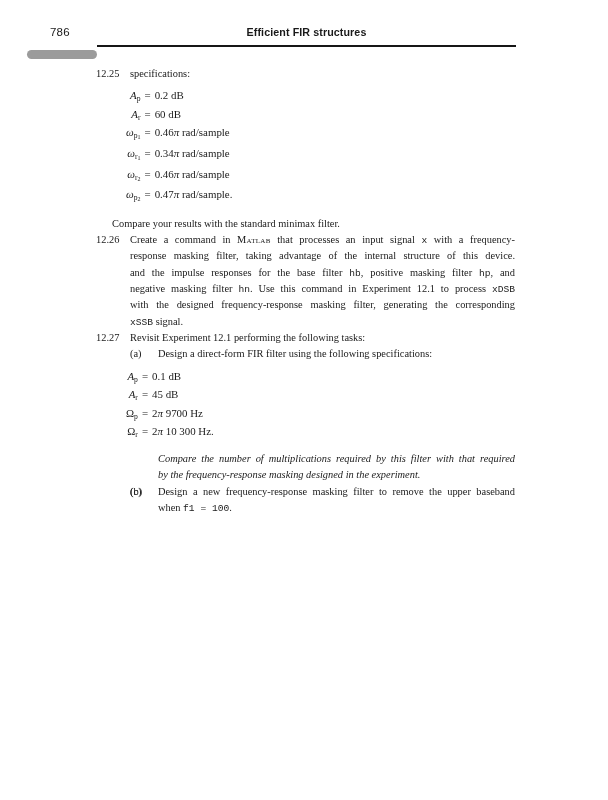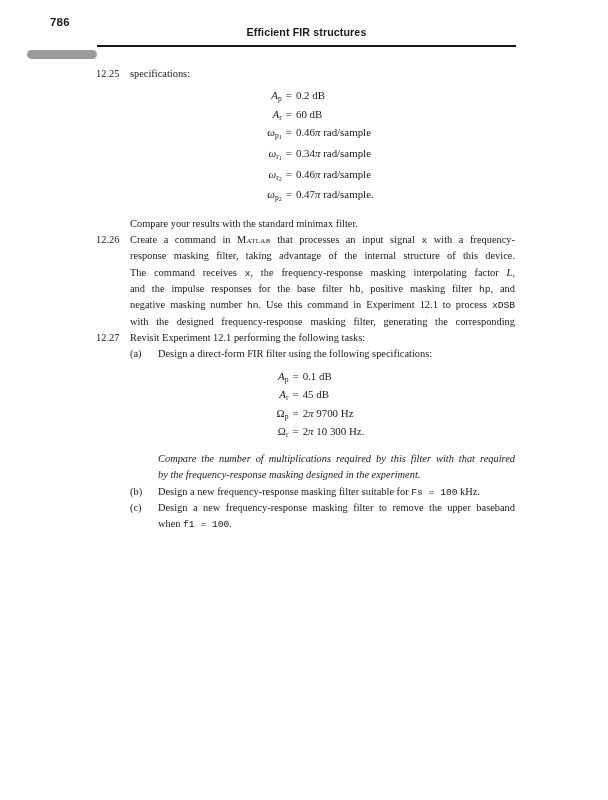--- a/index.html
+++ b/index.html
@@ -6,23 +6,23 @@
   .page{
     position:relative;
     width:608px;height:800px;
     background:#ffffff;
     font-family:"Liberation Serif", serif;
     color:#1a1a1a;
     overflow:hidden;
   }
   
   .pagenum{
-    position:absolute;left:50px;top:16px;
+    position:absolute;left:50px;top:26px;
     font-family:"Liberation Sans", sans-serif;
-    font-weight:700;font-size:11.5px;letter-spacing:0.2px;
+    font-weight:400;font-size:11.5px;letter-spacing:0.2px;
   }
   .headtitle{
     position:absolute;left:97px;top:26px;width:419px;
     text-align:center;
     font-family:"Liberation Sans", sans-serif;
     font-weight:700;font-size:11.5px;
     transform:scaleX(0.93);transform-origin:center;
     letter-spacing:0.1px;
   }
   .rule{
@@ -36,27 +36,27 @@
   
   .body{
     position:absolute;left:96px;top:66px;width:419px;
     font-size:10.4px;line-height:16.3px;
   }
   .block{margin:0;}
   .item{position:relative;padding-left:34px;}
   .ilabel{position:absolute;left:0;top:0;}
   .subitem{position:relative;padding-left:62px;}
   .slabel{position:absolute;left:34px;top:0;}
-  .para.p-text{margin-left:34px;}
+  .para.p-text{margin-left:16px;}
   .para.p-sub{margin-left:62px;font-style:italic;}
   .line{height:16.3px;overflow:hidden;text-align:left;}
   .line.just{text-align:justify;text-align-last:justify;}
   
   .eqblock{
-    display:flex;justify-content:center;
+    display:flex;justify-content:flex-start;
     margin:6px 0 8px;padding-left:30px;
   }
   .eqgrid{
     display:grid;grid-template-columns:max-content max-content max-content;
     column-gap:0;line-height:15.6px;font-size:10.9px;
   }
   .eq-lhs{justify-self:end;text-align:right;}
   .eq-sign{padding:0 4px;}
   .eq-rhs{justify-self:start;text-align:left;}
   
@@ -105,24 +105,24 @@
         </div>
       </div>
       <div class="block para p-text">
         <div class="line"><span class="seg-rm">Compare your results with the standard minimax filter.</span></div>
       </div>
       <div class="block item">
         <span class="ilabel">12.26</span>
         <div class="itext">
           <div class="line just"><span class="seg-rm">Create a command in </span><span class="seg-sc">Matlab</span><span class="seg-rm"> that processes an input signal </span><span class="seg-tt">x</span><span class="seg-rm"> with a frequency-</span></div>
           <div class="line just"><span class="seg-rm">response masking filter, taking advantage of the internal structure of this device.</span></div>
-          <div class="line just"><span class="seg-rm">The command receives </span><span class="seg-tt">x</span><span class="seg-rm">, the frequency-response masking interpolating factor </span><span class="seg-it">L</span><span class="seg-rm">,</span></div>
           <div class="line just"><span class="seg-rm">and the impulse responses for the base filter </span><span class="seg-tt">hb</span><span class="seg-rm">, positive masking filter </span><span class="seg-tt">hp</span><span class="seg-rm">, and</span></div>
-          <div class="line just"><span class="seg-rm">negative masking number </span><span class="seg-tt">hn</span><span class="seg-rm">. Use this command in Experiment 12.1 to process </span><span class="seg-tt">xDSB</span></div>
+          <div class="line just"><span class="seg-rm">negative masking filter </span><span class="seg-tt">hn</span><span class="seg-rm">. Use this command in Experiment 12.1 to process </span><span class="seg-tt">xDSB</span></div>
           <div class="line just"><span class="seg-rm">with the designed frequency-response masking filter, generating the corresponding</span></div>
+          <div class="line"><span class="seg-tt">xSSB</span><span class="seg-rm"> signal.</span></div>
         </div>
       </div>
       <div class="block item">
         <span class="ilabel">12.27</span>
         <div class="itext">
           <div class="line"><span class="seg-rm">Revisit Experiment 12.1 performing the following tasks:</span></div>
         </div>
       </div>
       <div class="block subitem">
         <span class="slabel">(a)</span>
@@ -145,23 +145,20 @@
           <div class="eq-sign">=</div>
           <div class="eq-rhs"><span class="seg-rm">2</span><span class="seg-it">π</span><span class="seg-rm"> 10 300 Hz.</span></div>
         </div>
       </div>
       <div class="block para p-sub">
         <div class="line just"><span class="seg-rm">Compare the number of multiplications required by this filter with that required</span></div>
         <div class="line"><span class="seg-rm">by the frequency-response masking designed in the experiment.</span></div>
       </div>
       <div class="block subitem">
         <span class="slabel">(b)</span>
-        <div class="itext">
-          <div class="line"><span class="seg-rm">Design a new frequency-response masking filter suitable for </span><span class="seg-tt">Fs = 100</span><span class="seg-rm"> kHz.</span></div>
-        </div>
       </div>
       <div class="block subitem">
         <span class="slabel">(c)</span>
         <div class="itext">
           <div class="line just"><span class="seg-rm">Design a new frequency-response masking filter to remove the upper baseband</span></div>
           <div class="line"><span class="seg-rm">when </span><span class="seg-tt">f1 = 100</span><span class="seg-rm">.</span></div>
         </div>
       </div>
     </div>
 </div>

